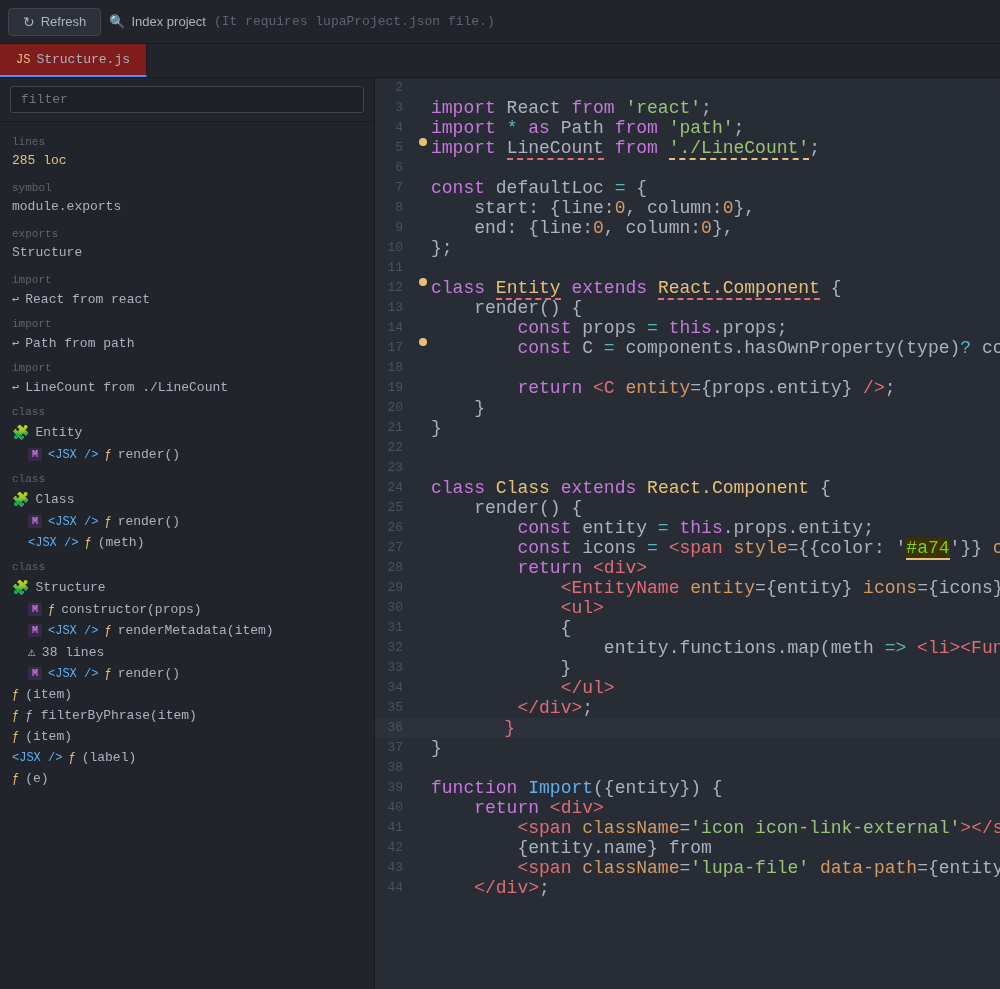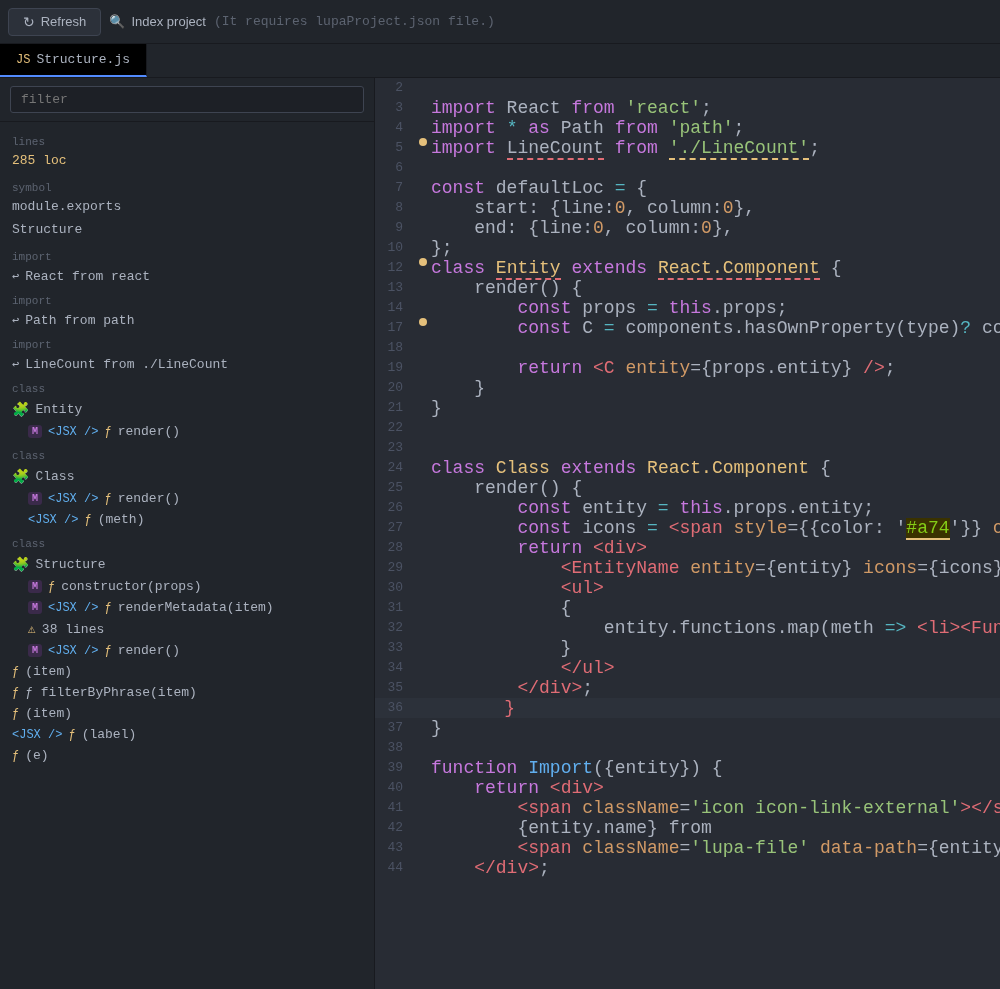--- a/index.html
+++ b/index.html
@@ -58,21 +58,21 @@
       display: flex;
       background: #21252b;
       border-bottom: 1px solid #181a1f;
       flex-shrink: 0;
     }
     .tab {
       display: flex;
       align-items: center;
       gap: 6px;
       padding: 8px 16px;
-      background: #000000;
+      background: #7f1d1d;
       border-right: 1px solid #181a1f;
       color: #abb2bf;
       font-size: 13px;
       border-bottom: 2px solid #528bff;
     }
     .tab-icon { color: #e5c07b; font-size: 12px; }
 
     
     .main {
       display: flex;
@@ -262,20 +262,21 @@
     </div>
 
     <div class="sidebar-content">
 
       <div class="sidebar-section-label">lines</div>
       <div class="sidebar-value">285 loc</div>
 
       <div class="sidebar-section-label">symbol</div>
       <div class="sidebar-value white">module.exports</div>
 
+      <div class="sidebar-section-label">exports</div>
       <div class="sidebar-value white">Structure</div>
 
       <div class="sidebar-section-label">import</div>
       <div class="sidebar-item">
         <span class="import-icon">↩</span>
         <span>React from react</span>
       </div>
 
       <div class="sidebar-section-label">import</div>
       <div class="sidebar-item">
@@ -412,20 +413,25 @@
       <span class="line-num">9</span>
       <span class="line-gutter"></span>
       <span class="line-code">    end: {line:<span class="num">0</span>, column:<span class="num">0</span>},</span>
     </div>
     <div class="code-line">
       <span class="line-num">10</span>
       <span class="line-gutter"></span>
       <span class="line-code">};</span>
     </div>
     <div class="code-line">
+      <span class="line-num">11</span>
+      <span class="line-gutter"></span>
+      <span class="line-code"> </span>
+    </div>
+    <div class="code-line">
       <span class="line-num">12</span>
       <span class="line-gutter">
           <span class="dot-orange"></span>
         </span>
       <span class="line-code"><span class="kw">class</span> <span class="entity-name underline-dashed">Entity</span> <span class="kw">extends</span> <span class="entity-name underline-dashed">React.Component</span> {</span>
     </div>
     <div class="code-line">
       <span class="line-num">13</span>
       <span class="line-gutter"></span>
       <span class="line-code">    render() {</span>

